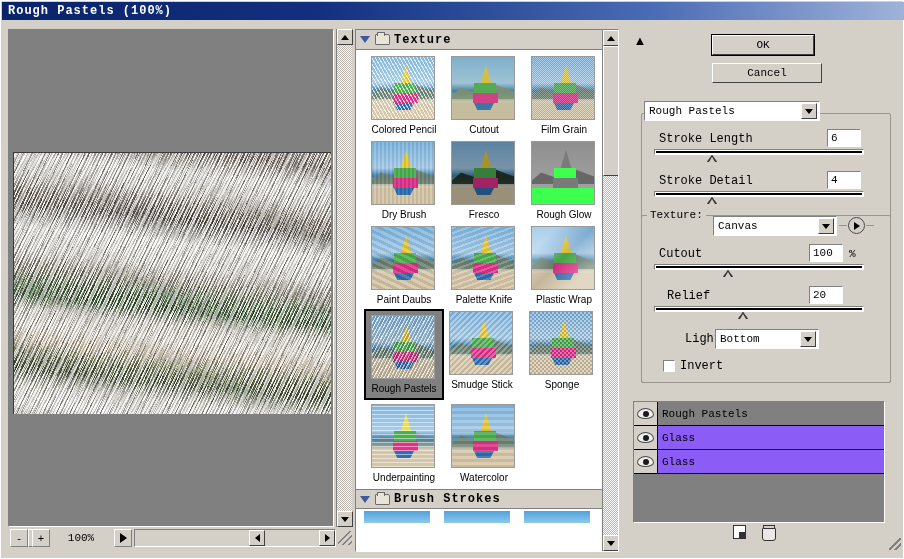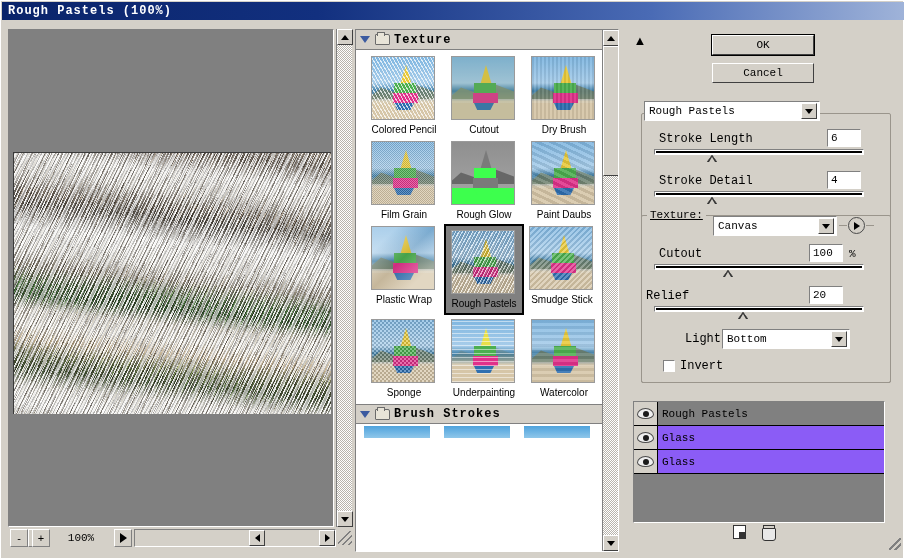--- a/index.html
+++ b/index.html
@@ -240,21 +240,21 @@
   }
   .btn {
     position:absolute; background:#d4d0c8; height:20px;
     border-top:1px solid #fff; border-left:1px solid #fff;
     border-right:1px solid #404040; border-bottom:1px solid #404040;
     font-family:"Liberation Mono",monospace; font-size:11px;
     display:flex; align-items:center; justify-content:center; cursor:pointer;
   }
   .btn-default { outline:1px solid #000; }
   #okbtn { left:711px; top:34px; width:102px; }
-  #cancelbtn { left:711px; top:62px; width:102px; }
+  #cancelbtn { left:711px; top:62px; width:110px; }
 
   .rpanel {
     position:absolute; left:628px; top:96px; width:274px; height:296px;
   }
   .combo {
     position:absolute; background:#fff; height:20px;
     border-top:1px solid #808080; border-left:1px solid #808080;
     border-right:1px solid #fff; border-bottom:1px solid #fff;
     display:flex; align-items:center; cursor:pointer;
   }
@@ -272,21 +272,21 @@
   .group {
     position:absolute; left:12px; top:16px; width:250px; height:270px;
     border:1px solid #9a958c; border-radius:2px;
   }
   .grp-texture {
     position:absolute; left:12px; top:118px; width:250px; height:168px;
     border:1px solid #9a958c; border-radius:2px;
   }
   .grp-legend {
     position:absolute; left:18px; top:112px; background:#d4d0c8; padding:0 3px;
-    font-family:"Liberation Mono",monospace; font-size:11px;text-decoration:underline;
+    font-family:"Liberation Mono",monospace; font-size:11px;
   }
 
   .row-label {
     position:absolute; font-family:"Liberation Mono",monospace; font-size:12px; white-space:nowrap;
   }
   .numbox {
     position:absolute; background:#fff; height:18px; width:34px;
     border-top:1px solid #808080; border-left:1px solid #808080;
     border-right:1px solid #fff; border-bottom:1px solid #fff;
     font-family:"Liberation Mono",monospace; font-size:11px;
@@ -467,48 +467,62 @@
               <div class="sail3"></div>
               <div class="hull"></div>
               <div class="ov"></div>
             </div>
           </div>
         <div class="cap">Cutout</div>
       </div>
 
       <div class="cell">
         <div class="thumbbox">
+            <div class="th v-film-grain">
+          <div class="mtn"></div>
+              <div class="beach"></div>
+              <div class="sail1"></div>
+              <div class="sail2"></div>
+              <div class="sail3"></div>
+              <div class="hull"></div>
+              <div class="ov"></div>
+            </div>
+          </div>
+        <div class="cap">Film Grain</div>
+      </div>
+
+      <div class="cell">
+        <div class="thumbbox">
             <div class="th v-dry-brush">
           <div class="mtn"></div>
               <div class="beach"></div>
               <div class="sail1"></div>
               <div class="sail2"></div>
               <div class="sail3"></div>
               <div class="hull"></div>
               <div class="ov"></div>
             </div>
           </div>
         <div class="cap">Dry Brush</div>
       </div>
 
       <div class="cell">
         <div class="thumbbox">
-            <div class="th v-film-grain">
-          <div class="mtn"></div>
-              <div class="beach"></div>
-              <div class="sail1"></div>
-              <div class="sail2"></div>
-              <div class="sail3"></div>
-              <div class="hull"></div>
-              <div class="ov"></div>
-            </div>
-          </div>
-        <div class="cap">Film Grain</div>
-      </div>
-
+            <div class="th v-fresco">
+          <div class="mtn"></div>
+              <div class="beach"></div>
+              <div class="sail1"></div>
+              <div class="sail2"></div>
+              <div class="sail3"></div>
+              <div class="hull"></div>
+              <div class="ov"></div>
+            </div>
+          </div>
+        <div class="cap">Fresco</div>
+      </div>
 
       <div class="cell">
         <div class="thumbbox">
             <div class="th v-neon-glow">
           <div class="mtn"></div>
               <div class="beach"></div>
               <div class="sail1"></div>
               <div class="sail2"></div>
               <div class="sail3"></div>
               <div class="hull"></div>
@@ -526,20 +540,34 @@
               <div class="sail1"></div>
               <div class="sail2"></div>
               <div class="sail3"></div>
               <div class="hull"></div>
               <div class="ov"></div>
             </div>
           </div>
         <div class="cap">Paint Daubs</div>
       </div>
 
+      <div class="cell">
+        <div class="thumbbox">
+            <div class="th v-palette-knife">
+          <div class="mtn"></div>
+              <div class="beach"></div>
+              <div class="sail1"></div>
+              <div class="sail2"></div>
+              <div class="sail3"></div>
+              <div class="hull"></div>
+              <div class="ov"></div>
+            </div>
+          </div>
+        <div class="cap">Palette Knife</div>
+      </div>
 
       <div class="cell">
         <div class="thumbbox">
             <div class="th v-plastic-wrap">
           <div class="mtn"></div>
               <div class="beach"></div>
               <div class="sail1"></div>
               <div class="sail2"></div>
               <div class="sail3"></div>
               <div class="hull"></div>
@@ -693,29 +721,29 @@
     <div class="dash" style="left:237px; top:128px; width:8px"></div>
 
     <div class="row-label" style="left:30px; top:150px">Cutout</div>
     <div class="numbox" style="left:180px; top:147px">100</div>
     <div class="pct" style="left:220px; top:151px">%</div>
     <div class="slider" style="left:25px; top:167px; width:210px">
       <div class="track"></div>
       <div class="knob" style="left:33%"></div>
     </div>
 
-    <div class="row-label" style="left:17px; top:192px">Relief</div>
+    <div class="row-label" style="left:38px; top:192px">Relief</div>
     <div class="numbox" style="left:180px; top:189px">20</div>
     <div class="slider" style="left:25px; top:209px; width:210px">
       <div class="track"></div>
       <div class="knob" style="left:40%"></div>
     </div>
 
     <div class="row-label" style="left:56px; top:235px">Light:</div>
-    <div class="combo" style="left:93px; top:232px; width:128px">
+    <div class="combo" style="left:86px; top:232px; width:104px">
       <span class="txt">Bottom</span>
       <span class="arrow">
           <i></i>
         </span>
     </div>
 
     <div class="chk-row" style="left:34px; top:262px">
       <span class="chkbox"></span>
       <span class="chk-lbl">Invert</span>
     </div>

